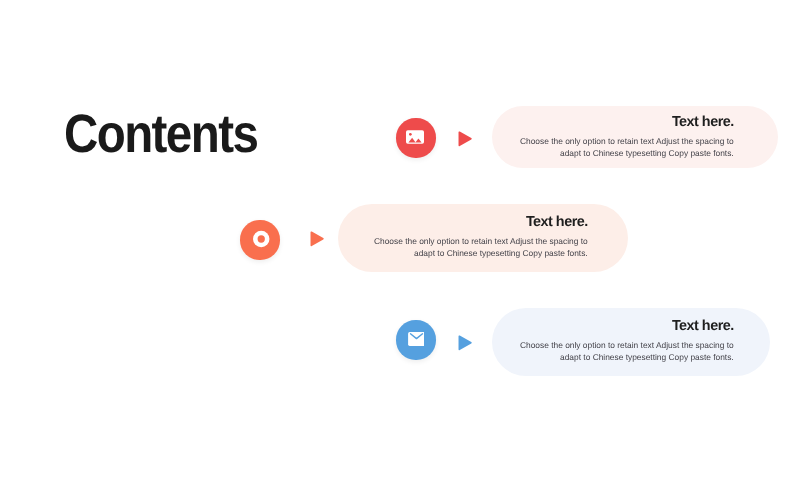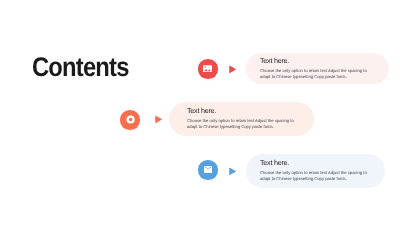--- a/index.html
+++ b/index.html
@@ -2,21 +2,21 @@
 <html><head>
 <meta charset="utf-8">
 <style>
   html, body {
     margin: 0; padding: 0;
     width: 400px; height: 225px;
     background: #ffffff;
     overflow: hidden;
   }
   body { font-family: "Liberation Sans", sans-serif; -webkit-font-smoothing: antialiased; text-rendering: geometricPrecision; }
-  .slide { position: relative; width: 400px; height: 225px; background: #ffffff; overflow: hidden; }
+  .slide { position: relative; width: 400px; height: 225px; background: #ffffff; overflow: hidden; text-align: right; }
 
   .title {
     position: absolute;
     left: 32px; top: 54px;
     font-size: 27px;
     font-weight: bold;
     color: #1a1a1a;
     letter-spacing: -0.9px;
     line-height: 1;
     white-space: nowrap;
@@ -24,21 +24,21 @@
     transform: scaleX(0.88);
   }
 
   .pill {
     position: absolute;
     border-radius: 999px;
   }
   .pill-text { position: absolute; }
   .head {
     font-size: 7.2px;
-    font-weight: normal;
+    font-weight: bold;
     color: #1f1f1f;
     letter-spacing: -0.25px;
     line-height: 1;
     white-space: nowrap;
   }
   .body {
     font-size: 4.2px;
     color: #44434a;
     line-height: 6.2px;
     white-space: nowrap;

